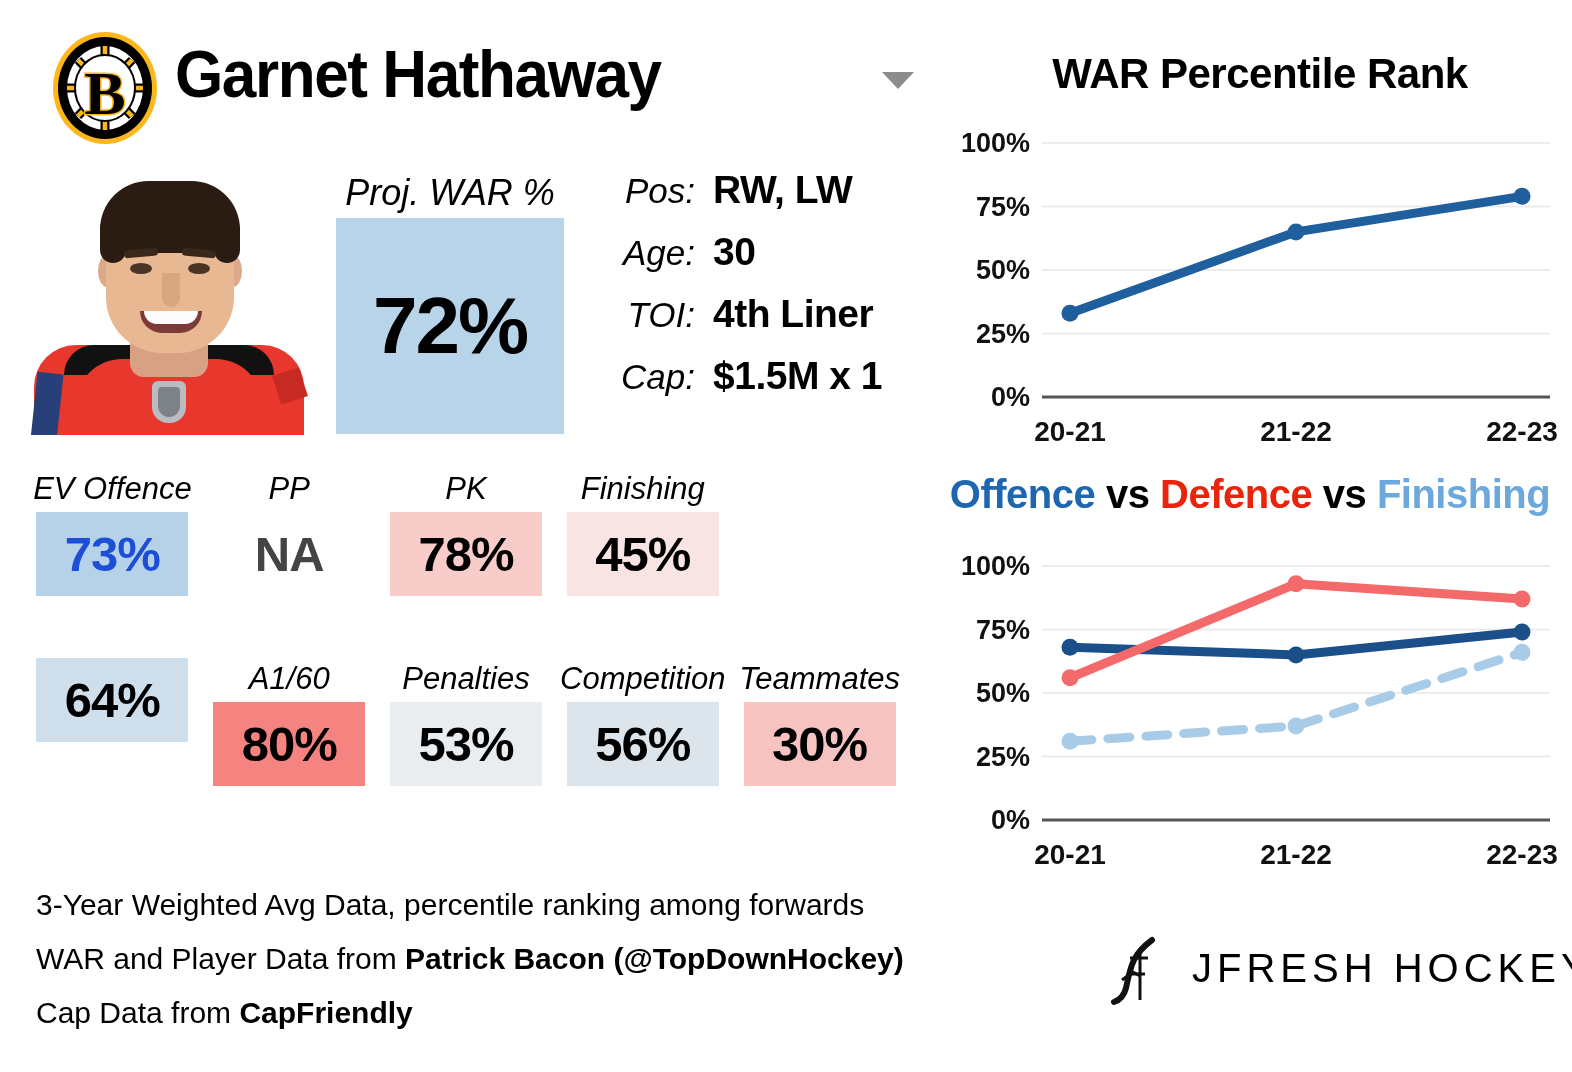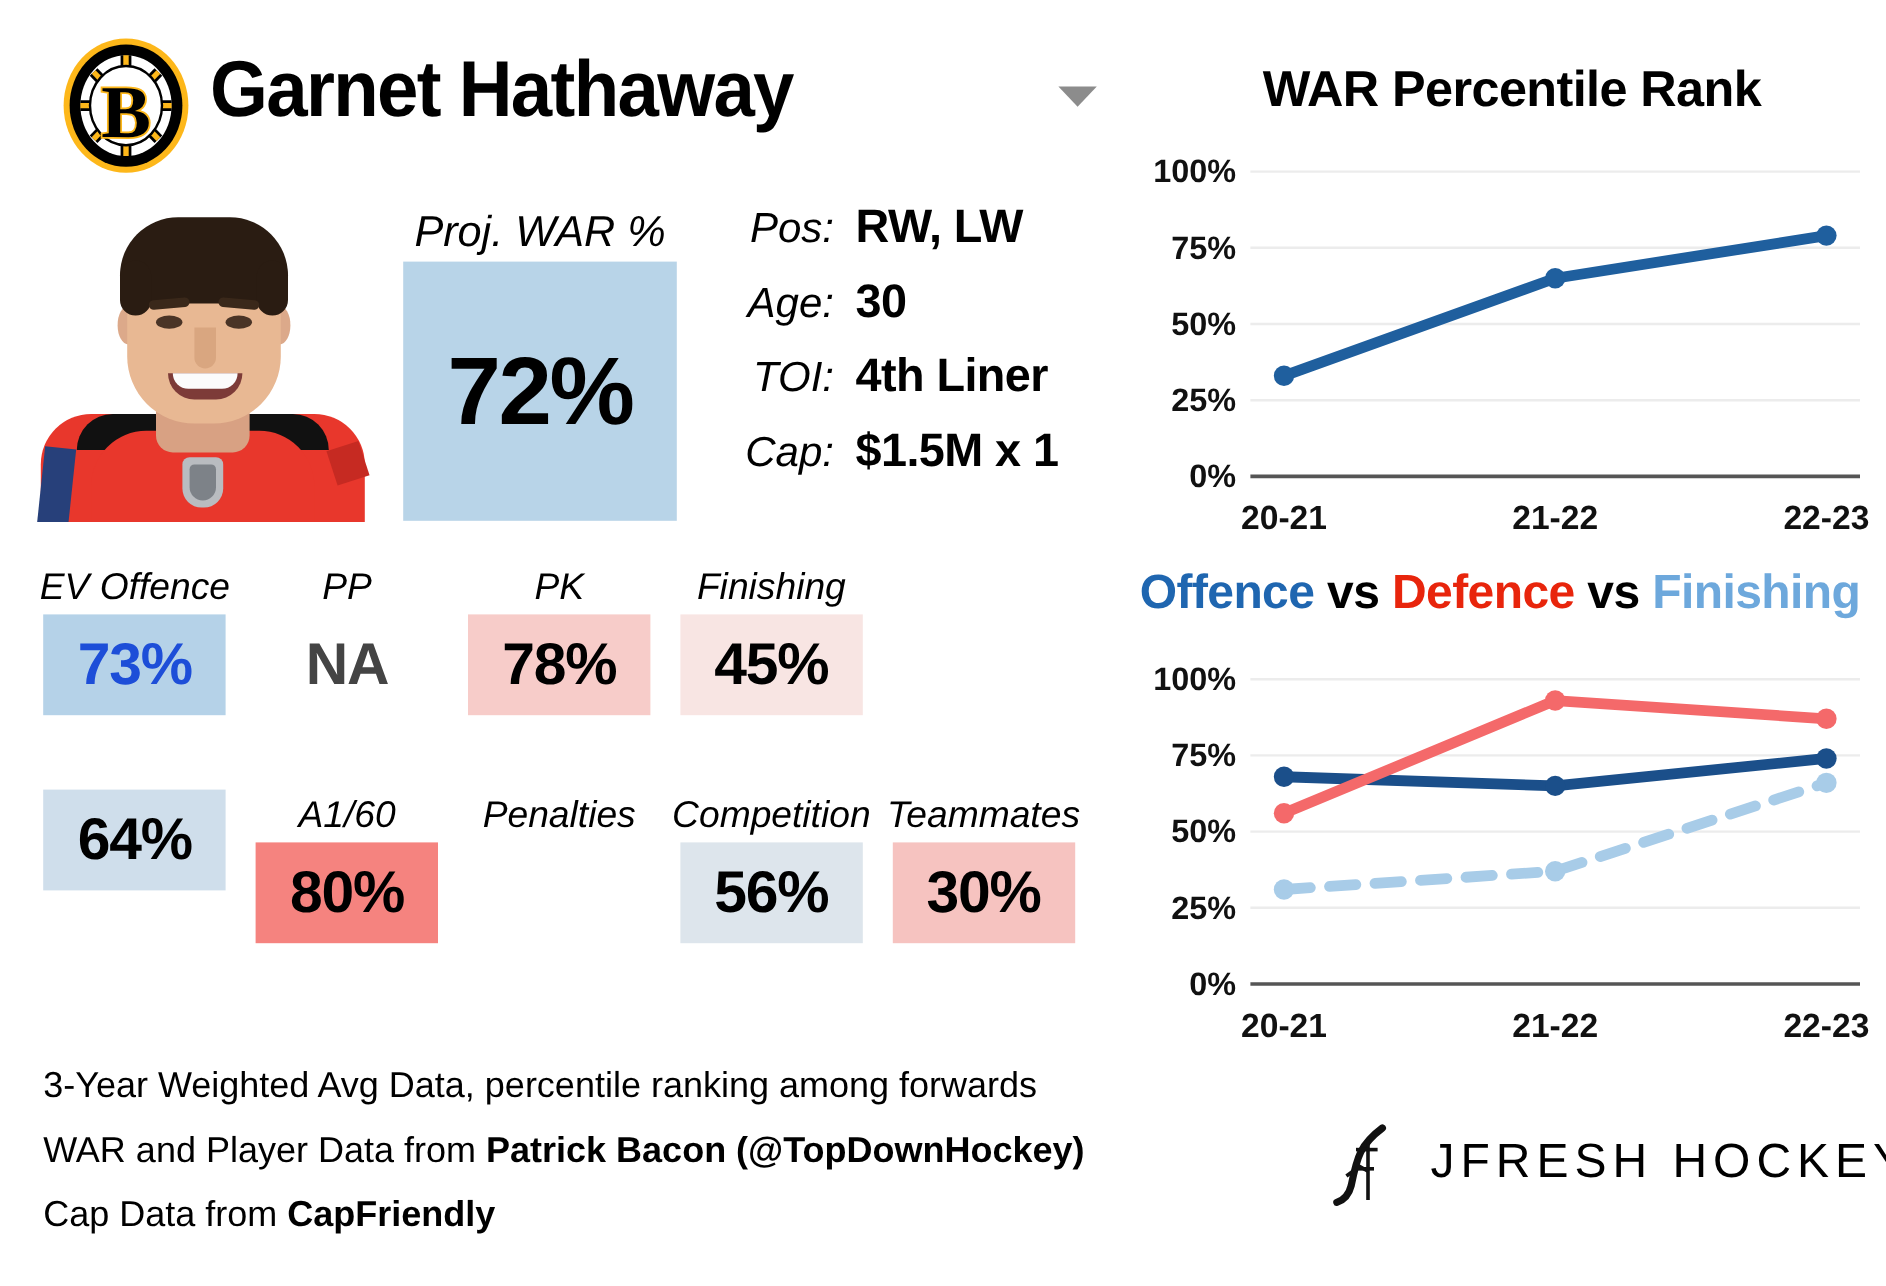--- a/index.html
+++ b/index.html
@@ -221,20 +221,23 @@
         </div>
       </div>
       <div class="stat-cell">
         <div class="stat-name">A1/60</div>
         <div class="stat-box" style="background: rgb(245, 131, 127);">
           <span class="stat-val" style="color: rgb(0, 0, 0);">80%</span>
         </div>
       </div>
       <div class="stat-cell">
         <div class="stat-name">Penalties</div>
+        <div class="stat-box" style="background: rgb(233, 237, 240);">
+          <span class="stat-val" style="color: rgb(0, 0, 0);">53%</span>
+        </div>
       </div>
       <div class="stat-cell">
         <div class="stat-name">Competition</div>
         <div class="stat-box" style="background: rgb(221, 229, 236);">
           <span class="stat-val" style="color: rgb(0, 0, 0);">56%</span>
         </div>
       </div>
       <div class="stat-cell">
         <div class="stat-name">Teammates</div>
         <div class="stat-box" style="background: rgb(246, 195, 192);">

